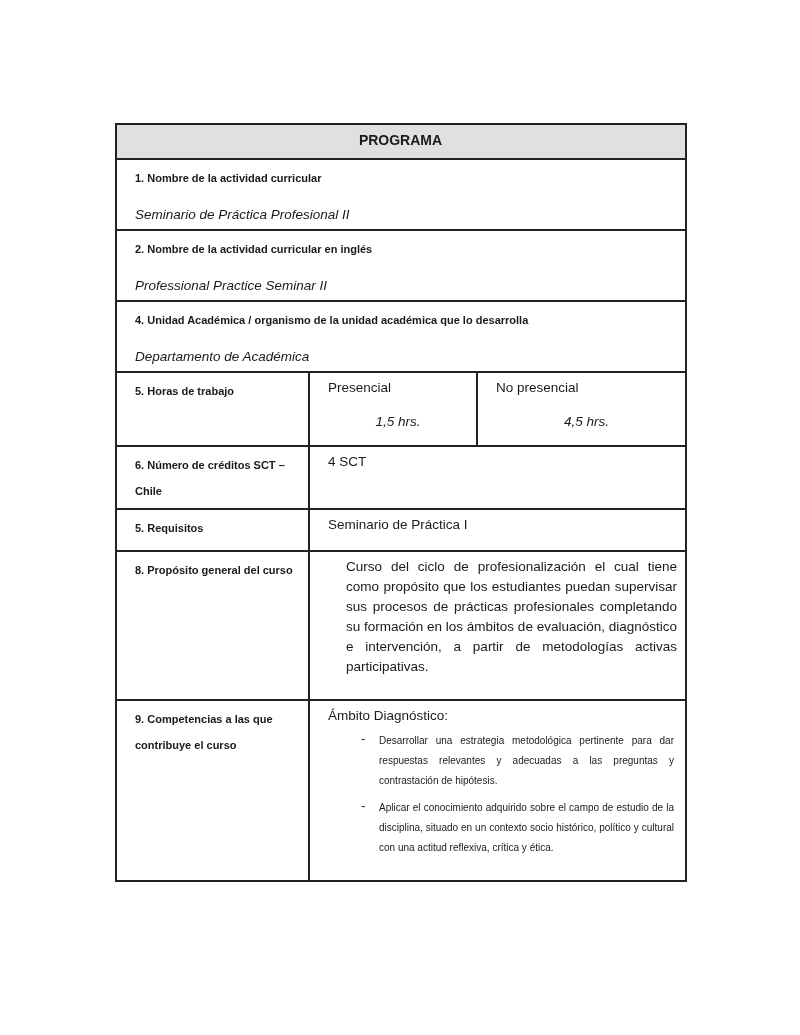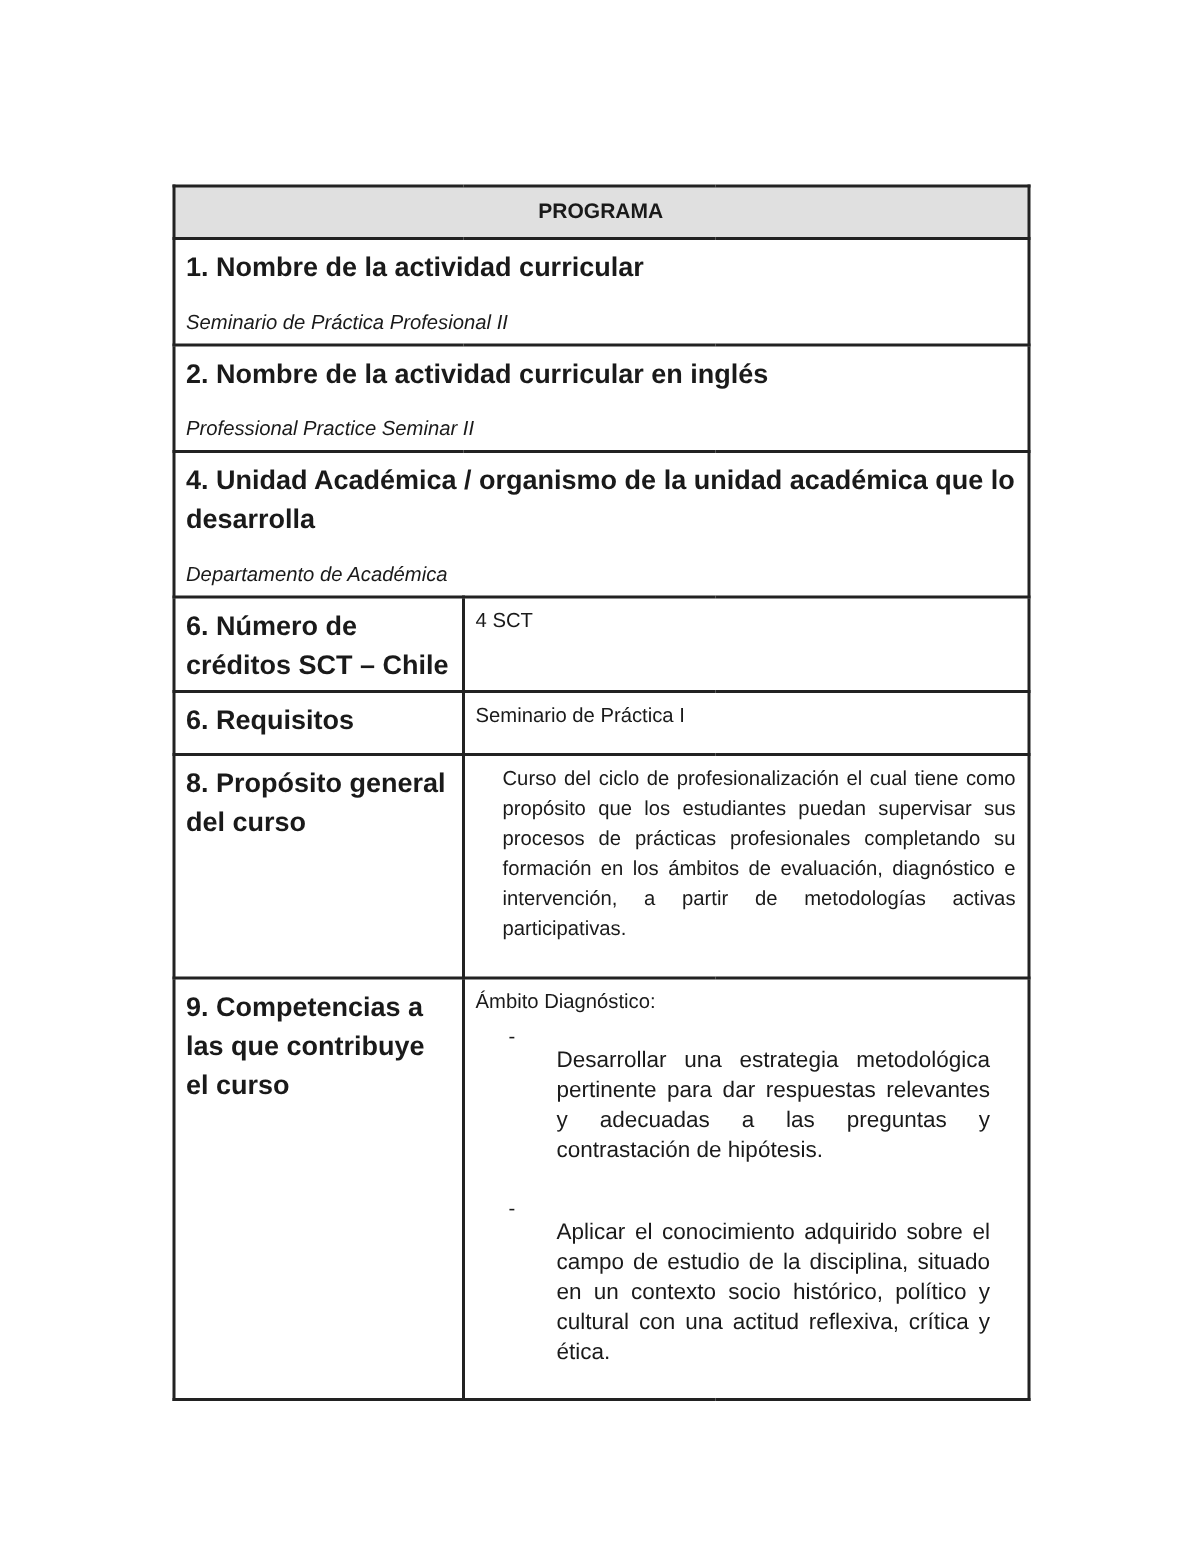--- a/index.html
+++ b/index.html
@@ -1,21 +1,21 @@
 <!DOCTYPE html>
 <html style="--page-bg: #ffffff; --header-bg: #e0e0e0; --border: #222222; --text: #1a1a1a;"><head>
 <meta charset="utf-8">
 <style>
   :root {
     --page-bg: #ffffff;
     --header-bg: #e0e0e0;
     --border: #222222;
     --text: #1a1a1a;
   }
-  * { box-sizing: border-box; }
+  * { box-sizing: border-box; padding-left: 11px; }
   html, body {
     margin: 0; padding: 0;
     width: 800px; height: 1035px;
     background: var(--page-bg);
     font-family: "Liberation Sans", sans-serif;
     color: var(--text);
   }
   .page {
     position: relative;
     width: 800px; height: 1035px;
@@ -36,21 +36,21 @@
   }
   .header-cell {
     background: var(--header-bg);
     text-align: center;
     font-weight: bold;
     font-size: 14px;
     padding-top: 7px;
   }
   .label {
     font-weight: bold;
-    font-size: 18px;
+    font-size: 11px;
     line-height: 26px;
     margin: 0;
   }
   .value {
     font-size: 13.5px;
     line-height: 20px;
     margin: 0;
   }
   .gap { margin-top: 14px; font-style: italic; }
   .center { text-align: center; }
@@ -59,23 +59,23 @@
   .dash {
     flex: none;
     width: 16px;
     margin-left: 22px;
     font-size: 13.5px;
     line-height: 20px;
     text-align: left;
   }
   .bullet-text {
     flex: 1;
-    font-size: 15px;
+    font-size: 10px;
     line-height: 20px;
-    margin: 16px;
+    margin: 2px;
     text-align: justify;
     padding-right: 1px;
   }
   tr.h-hdr { height: 35px; }
   tr.h-r1, tr.h-r2, tr.h-r3 { height: 70px; }
   tr.h-r4 { height: 72px; }
   tr.h-r5 { height: 74px; }
   tr.h-r6 { height: 56px; }
   tr.h-r7 { height: 42px; }
   tr.h-r8 { height: 149px; }
@@ -112,33 +112,46 @@
     </tr>
 
     <tr class="h-r3">
       <td colspan="3">
         <p class="label">4. Unidad Académica / organismo de la unidad académica que lo desarrolla</p>
         <p class="value gap">Departamento de Académica</p>
       </td>
     </tr>
 
 
+    <tr class="h-r5">
+      <td>
+        <p class="label">5. Horas de trabajo</p>
+      </td>
+      <td>
+        <p class="value">Presencial</p>
+        <p class="value center gap">1,5 hrs.</p>
+      </td>
+      <td>
+        <p class="value">No presencial</p>
+        <p class="value center gap">4,5 hrs.</p>
+      </td>
+    </tr>
 
     <tr class="h-r6">
       <td>
         <p class="label">6. Número de créditos SCT – Chile</p>
       </td>
       <td colspan="2">
         <p class="value">4 SCT</p>
       </td>
     </tr>
 
     <tr class="h-r7">
       <td>
-        <p class="label">6. Requisitos</p>
+        <p class="label">5. Requisitos</p>
       </td>
       <td colspan="2">
         <p class="value">Seminario de Práctica I</p>
       </td>
     </tr>
 
     <tr class="h-r8">
       <td>
         <p class="label">8. Propósito general del curso</p>
       </td>

